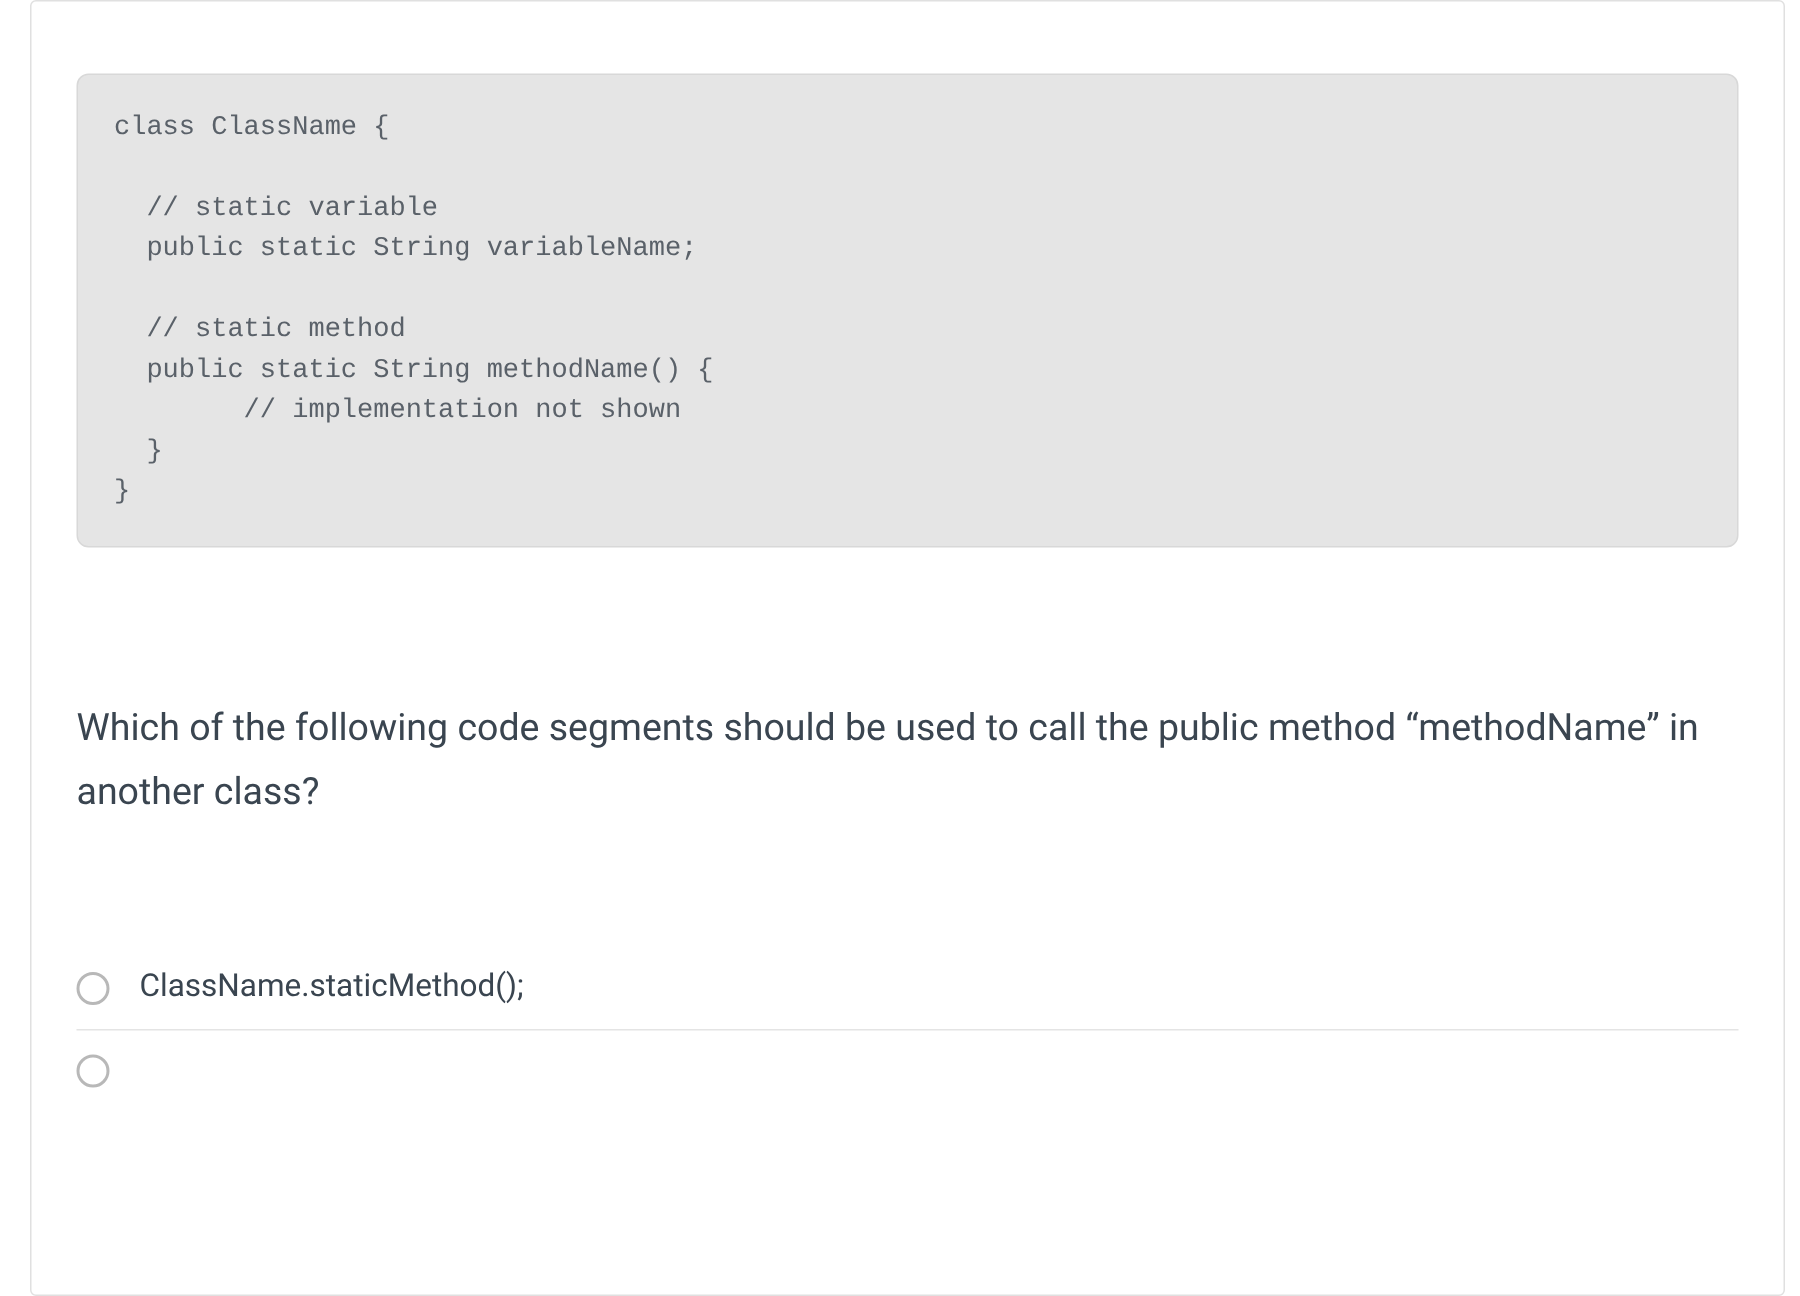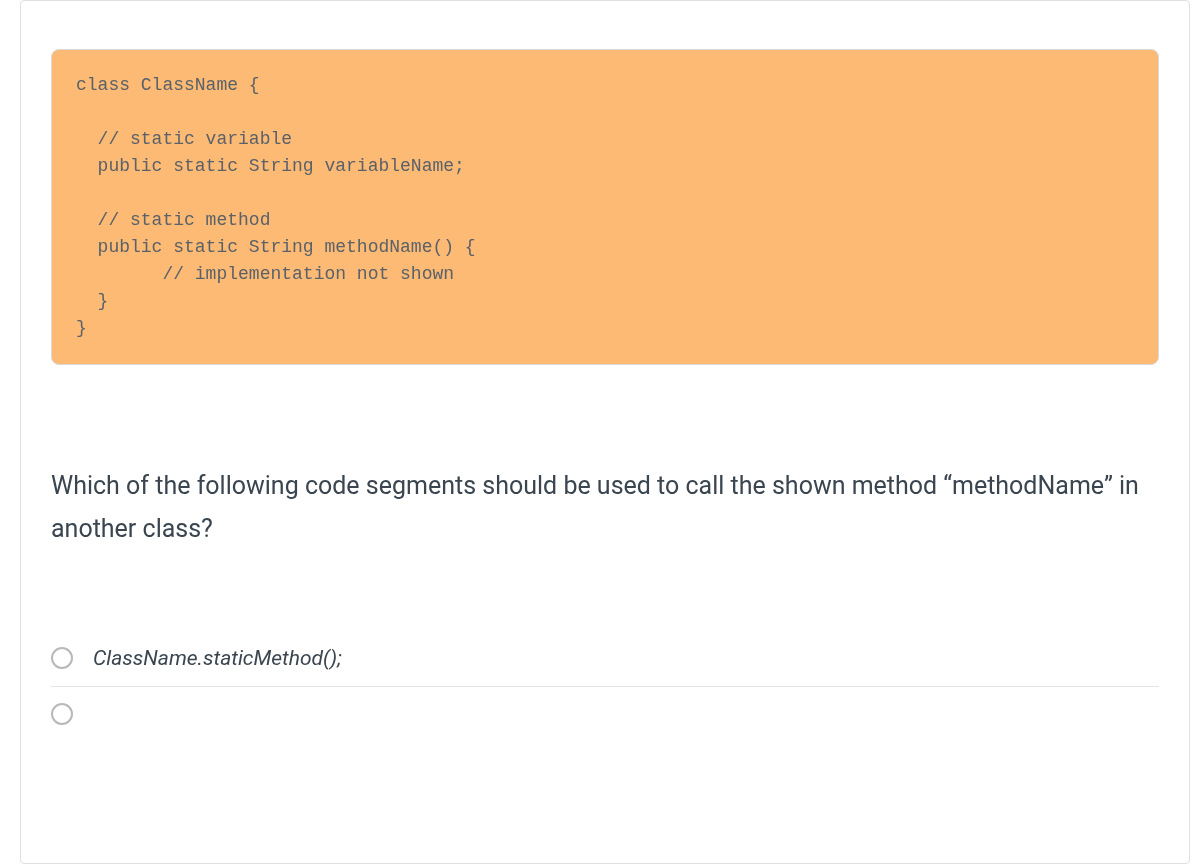--- a/index.html
+++ b/index.html
@@ -12,21 +12,21 @@
   .outer-container {
     border: 1px solid #e0e0e0;
     border-radius: 4px;
     margin: 0 10px 0 20px;
     padding: 0 30px 30px 30px;
     min-height: 864px;
   }
   .code-block {
     border: 1px solid #d8d8d8;
     border-radius: 8px;
-    background: #fdba74;
+    background: #e5e5e5;
     padding: 22px 24px;
     margin-top: 48px;
     font-family: "Courier New", Courier, monospace;
     font-size: 18px;
     line-height: 1.5;
     color: #5a6169;
     white-space: pre;
     overflow-x: auto;
   }
   .question-text {
@@ -34,25 +34,24 @@
     font-size: 25px;
     line-height: 1.7;
     color: #3a4550;
     font-weight: 400;
   }
   .options {
     margin-top: 80px;
   }
   .option-row {
     display: flex;
-    align-items: center;
+    align-items: flex-end;
     padding: 16px 0;
     border-bottom: 1px solid #e4e4e4;
     gap: 20px;
-    font-style: italic;
   }
   .option-row:last-child {
     border-bottom: none;
   }
   .radio {
     width: 22px;
     height: 22px;
     border: 2px solid #b8b8b8;
     border-radius: 50%;
     flex-shrink: 0;
@@ -74,21 +73,21 @@
 
   // static variable
   public static String variableName;
 
   // static method
   public static String methodName() {
         // implementation not shown
   }
 }</pre>
 
-  <p class="question-text">Which of the following code segments should be used to call the shown method “methodName” in another class?</p>
+  <p class="question-text">Which of the following code segments should be used to call the public method “methodName” in another class?</p>
 
   <div class="options">
     <div class="option-row">
       <span class="radio"></span>
       <span class="option-label">ClassName.staticMethod();</span>
     </div>
     <div class="option-row">
       <span class="radio"></span>
     </div>
   </div>

